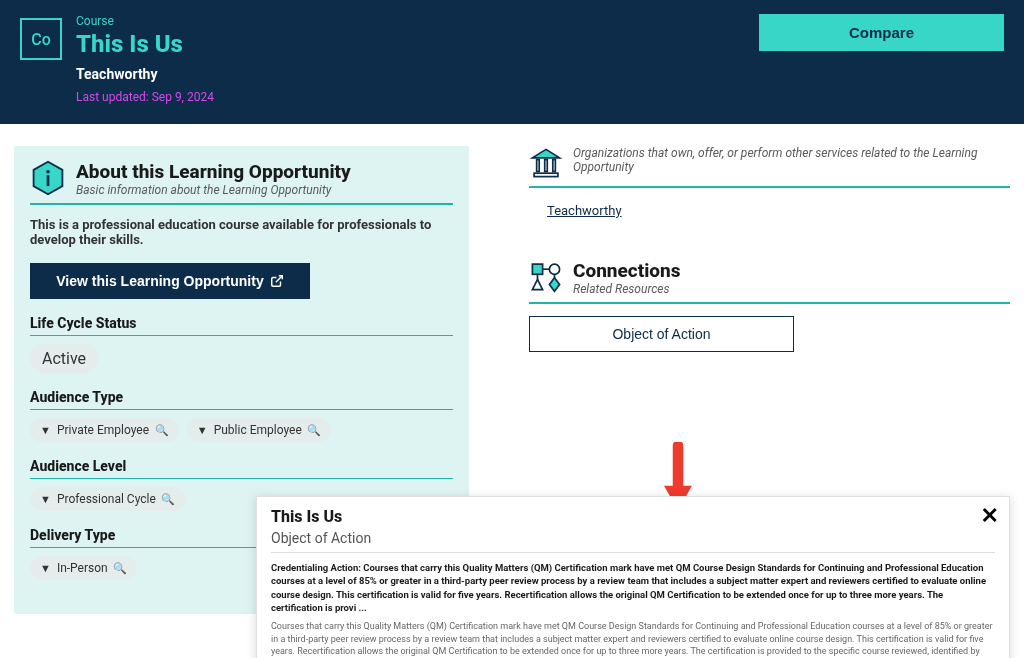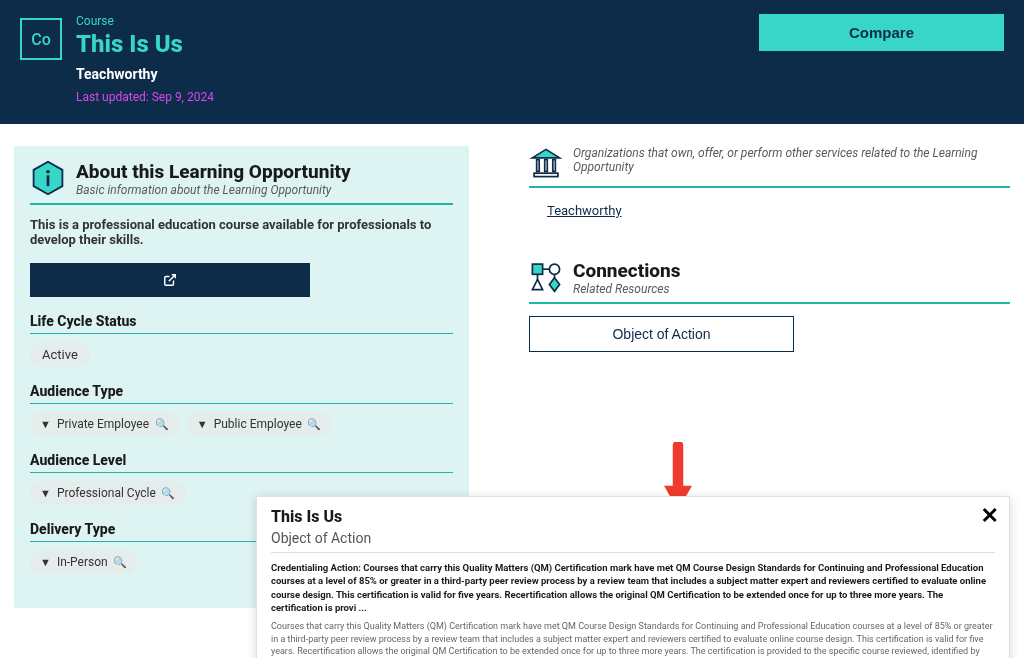--- a/index.html
+++ b/index.html
@@ -97,21 +97,21 @@
     font-size: 12px;
     color: #333;
     display: inline-flex;
     align-items: center;
     gap: 6px;
   }
   .chip-simple {
     background: #e5ecec;
     border-radius: 14px;
     padding: 5px 12px;
-    font-size: 13px;
+    font-size: 16px;
     color: #333;
     display: inline-block;
   }
   .funnel-icon, .mag-icon { font-size: 11px; color: #333; }
   .right-section { margin-bottom: 40px; }
   .owned-label { font-size: 14px; font-weight: 800; color: #1a1a1a; margin-bottom: 6px; }
   .org-link { color: #0d2c4a; text-decoration: underline; font-size: 13px; margin-left: 18px; display: inline-block; }
   .object-btn {
     width: 265px;
     border: 1px solid #0d2c4a;
@@ -190,20 +190,21 @@
           <rect x="18.5" y="17" width="3" height="12" fill="#0d2c4a"></rect>
         </svg>
         <div>
           <div class="section-title">About this Learning Opportunity</div>
           <div class="section-sub">Basic information about the Learning Opportunity</div>
         </div>
       </div>
       <hr class="rule">
       <div class="about-desc">This is a professional education course available for professionals to develop their skills.</div>
       <button class="view-btn">
+        <span>View this Learning Opportunity</span>
         <svg width="14" height="14" viewBox="0 0 24 24" fill="none" stroke="#fff" stroke-width="2.5">
           <path d="M18 13v6a2 2 0 0 1-2 2H5a2 2 0 0 1-2-2V8a2 2 0 0 1 2-2h6"></path>
           <polyline points="15 3 21 3 21 9"></polyline>
           <line x1="10" y1="14" x2="21" y2="3"></line>
         </svg>
       </button>
 
       <div class="field-label">Life Cycle Status</div>
       <div class="chip-row">
         <span class="chip-simple">Active</span>

